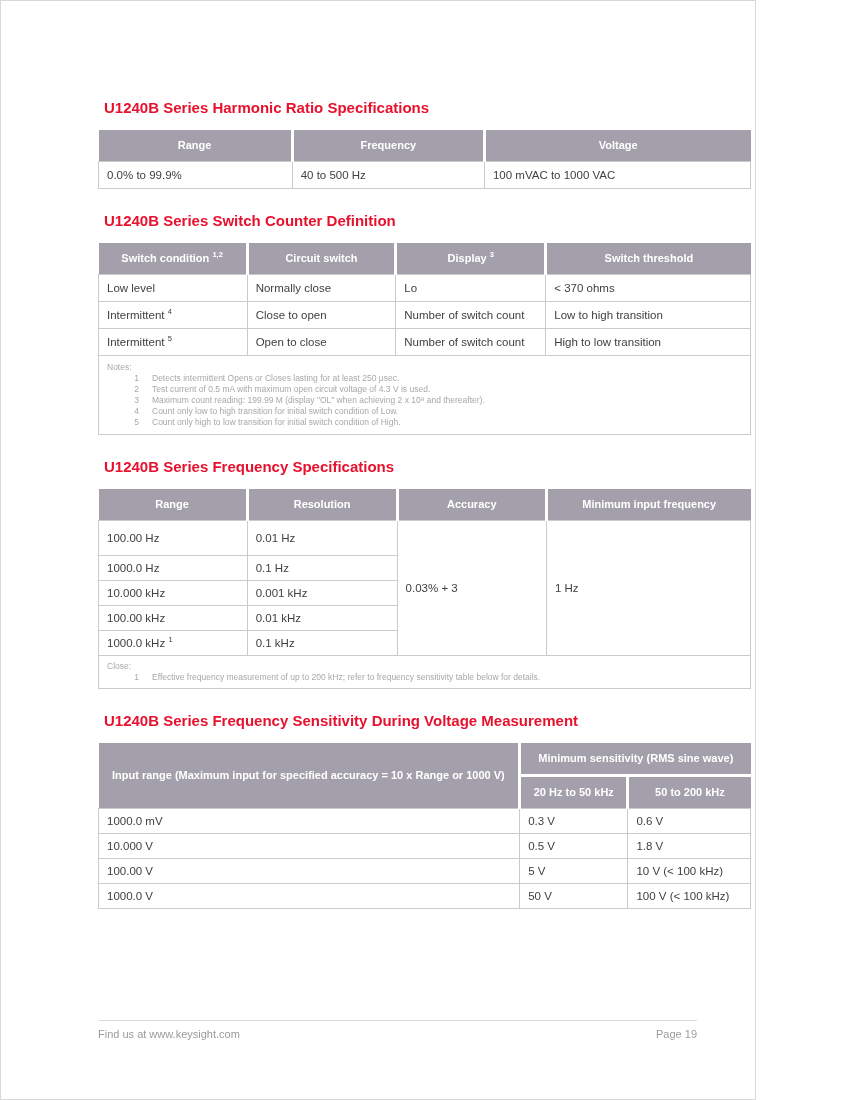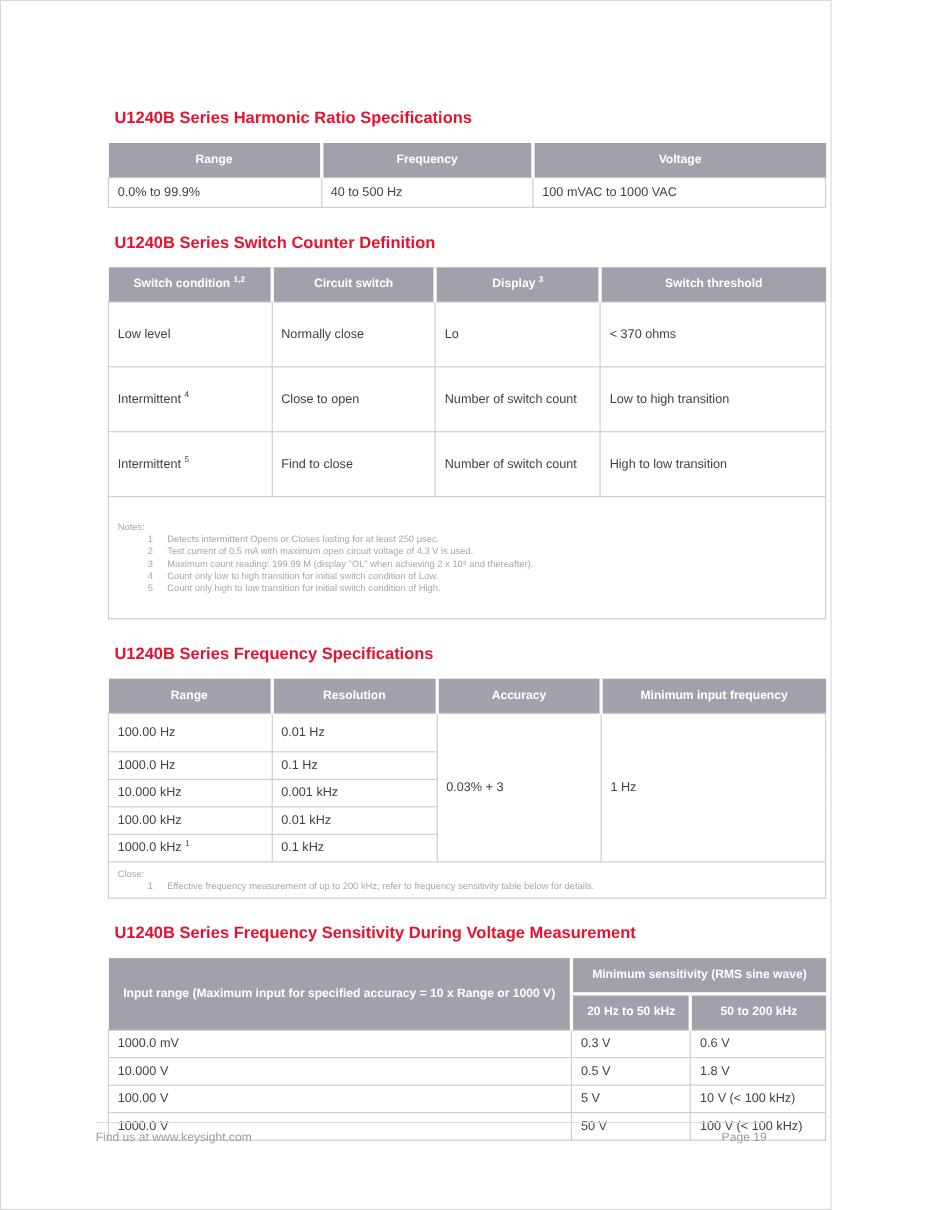--- a/index.html
+++ b/index.html
@@ -55,21 +55,21 @@
     border:1px solid var(--border-gray);
     font-size:11.5px;
     color:var(--body-text);
     padding:6px 8px;
     line-height:14px;
     vertical-align:middle;
     background:#ffffff;
   }
   sup{font-size:7.5px;line-height:0;margin-top:24px;}
   
-  .t2 tbody td{padding:22px 8px;}
+  .t2 tbody td{padding:6px 8px;}
   .t3 tbody tr.tall td{padding-top:10px;padding-bottom:10px;}
   .t3 tbody td{padding:5px 8px;}
   .t4 tbody td{padding:5px 8px;}
   .t4 thead tr.sub th{border-top:3px solid #ffffff;}
   .t4 thead tr.sub th:first-of-type{border-left:3px solid #ffffff;}
   
   td.notes-cell{
     padding:3px 8px 7px 8px;
   }
   .notes-label{
@@ -80,21 +80,21 @@
     font-size:8.5px;color:var(--note-gray);line-height:11px;
   }
   .note-num{
     width:32px;min-width:32px;text-align:right;
   }
   .note-text{
     margin-left:13px;
   }
   .footer{
     position:absolute;
-    left:86px;right:58px;top:1019px;
+    left:97px;right:58px;top:1019px;
     border-top:1px solid #dcdcdc;
     padding-top:7px;
     display:flex;
     justify-content:space-between;
     font-size:11px;
     color:var(--footer-gray);
   }
 </style>
 </head>
 <body>
@@ -149,21 +149,21 @@
           <td>&lt; 370 ohms</td>
         </tr>
         <tr>
           <td><span>Intermittent</span> <sup>4</sup></td>
           <td>Close to open</td>
           <td>Number of switch count</td>
           <td>Low to high transition</td>
         </tr>
         <tr>
           <td><span>Intermittent</span> <sup>5</sup></td>
-          <td>Find to close</td>
+          <td>Open to close</td>
           <td>Number of switch count</td>
           <td>High to low transition</td>
         </tr>
         <tr>
           <td class="notes-cell" colspan="4">
             <div class="notes-label">Notes:</div>
             <div class="note-line">
                 <span class="note-num">1</span>
                 <span class="note-text">Detects intermittent Opens or Closes lasting for at least 250 μsec.</span>
               </div>

